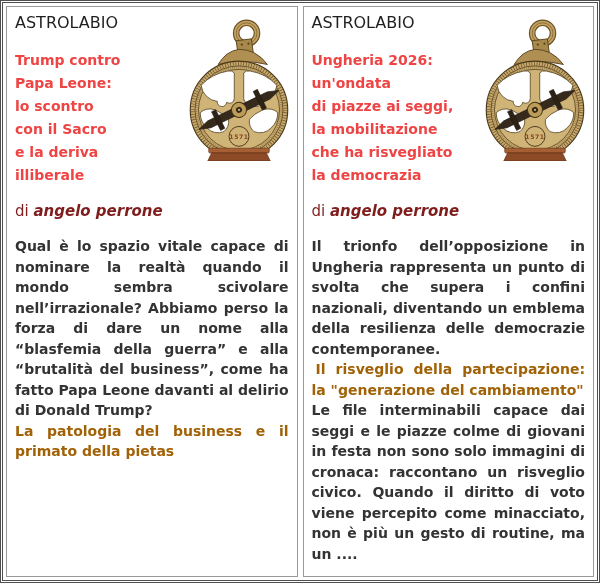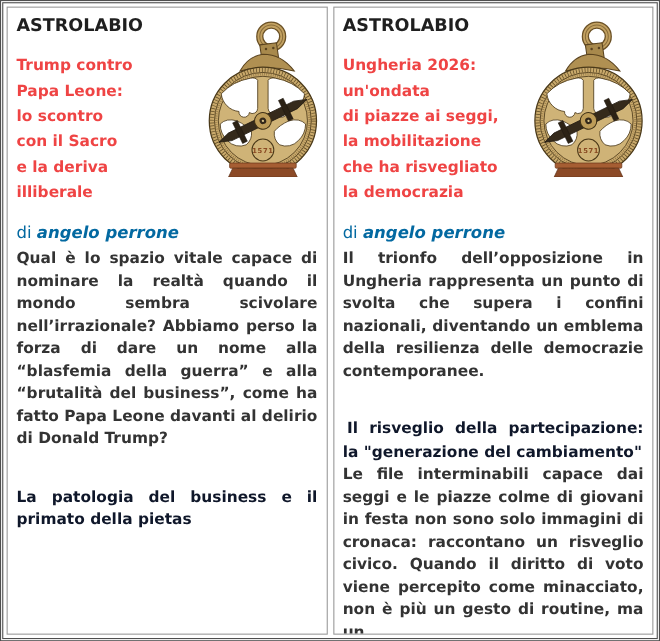--- a/index.html
+++ b/index.html
@@ -14,43 +14,43 @@
     display:flex; gap:5px;
   }
   .col {
     flex:1;
     border:1px solid #9a9a9a;
     padding:6px 8px 8px 8px;
     position:relative;
     overflow:hidden;
   }
   .col-header {
-    font-size:16px; font-weight:bold; color:#1f1f1f;
+    font-size:16px; font-weight:normal; color:#1f1f1f;
     line-height:20px; margin-bottom:16px;
   }
   .article-title {
     font-size:14px; font-weight:bold; color:#ef4444;
     line-height:23px; white-space:pre-line;
     margin-right:110px; min-height:152px;
   }
   .astro-wrap {
     position:absolute; top:12px; right:5px;
     width:106px; height:142px;
   }
   .astro-wrap svg { width:106px; height:142px; display:block; }
   .byline {
-    font-size:15px; color:#0369a1; line-height:21px; margin-bottom:3px;
+    font-size:15px; color:#7f1d1d; line-height:21px; margin-bottom:14px;
   }
   .byline .author { font-weight:bold; font-style:italic; }
   .para {
     font-size:14px; color:#333333; line-height:20.5px;
     text-align:justify;
     font-weight:bold;
   }
-  .para.bold { font-weight:bold; color:#0f172a;margin-top:32px; }
+  .para.bold { font-weight:bold; color:#a16207; }
   .para.ind { text-indent:4px; }
   .medallion-year {
     font-family:"DejaVu Sans", sans-serif;
     font-size:6.5px; font-weight:bold;
     letter-spacing:0.6px;
   }
 </style>
 </head>
 <body>
 

